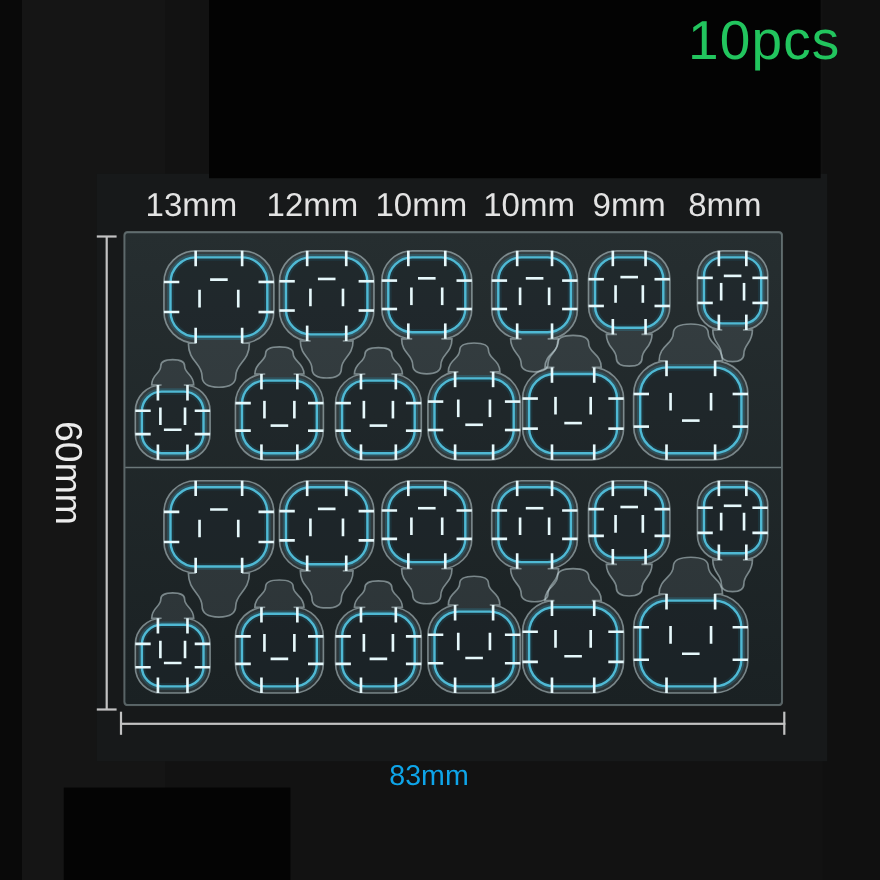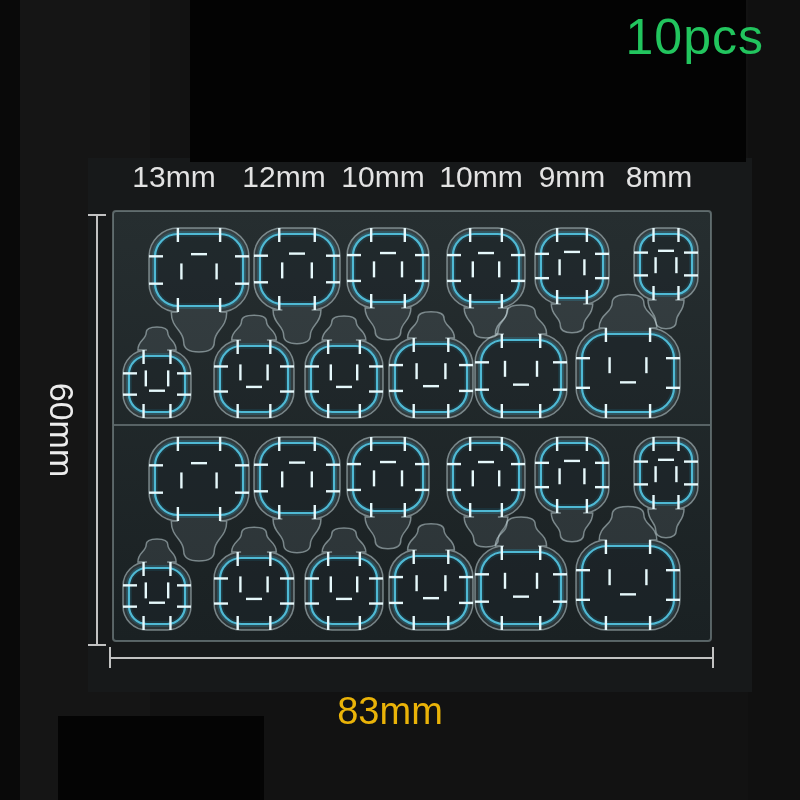--- a/index.html
+++ b/index.html
@@ -7,34 +7,34 @@
          background:#121212;font-family:"Liberation Sans",sans-serif;}
   .patch{position:absolute;}
   .patch-left{left:0;top:0;width:150px;height:800px;background:#151515;}
   .patch-farleft{left:0;top:0;width:20px;height:800px;background:#090909;}
   .patch-ambient{left:88px;top:158px;width:664px;height:534px;background:#17191a;}
   .patch-top{left:190px;top:0;width:556px;height:162px;background:#030303;}
   .patch-bottomleft{left:58px;top:716px;width:206px;height:84px;background:#040404;}
   .patch-right{left:748px;top:0;width:52px;height:800px;background:#101010;}
   .qty{position:absolute;top:10px;right:36px;font-size:50px;line-height:1.1;
        color:#22c55e;letter-spacing:1px;}
-  .size-label{position:absolute;top:160px;transform:translateX(-50%);
+  .size-label{position:absolute;top:170px;transform:translateX(-50%);
        font-size:30px;color:#e3e3e3;white-space:nowrap;}
   .dimline{background:#c2c2c2;position:absolute;}
   .vline{left:96px;top:215px;width:2px;height:430px;}
   .vcap{left:88px;width:18px;height:2px;}
   .vcap-top{top:214px;} .vcap-bot{top:644px;}
   .vlabel{position:absolute;left:61px;top:430px;
        transform:translate(-50%,-50%) rotate(90deg);
        font-size:34px;color:#ececec;white-space:nowrap;}
   .hline{left:110px;top:657px;width:604px;height:2px;}
   .hcap{top:647px;width:2px;height:21px;}
   .hcap-l{left:109px;} .hcap-r{left:712px;}
   .hlabel{position:absolute;left:390px;top:690px;transform:translateX(-50%);
-       font-size:38px;color:#eab308;white-space:nowrap;}
+       font-size:26px;color:#0ea5e9;white-space:nowrap;}
   #sheet-svg{position:absolute;}
 </style>
 </head>
 <body>
 
 <div class="stage">
   <div class="patch patch-left"></div>
   <div class="patch patch-farleft"></div>
   <div class="patch patch-right"></div>
   <div class="patch patch-ambient"></div>

